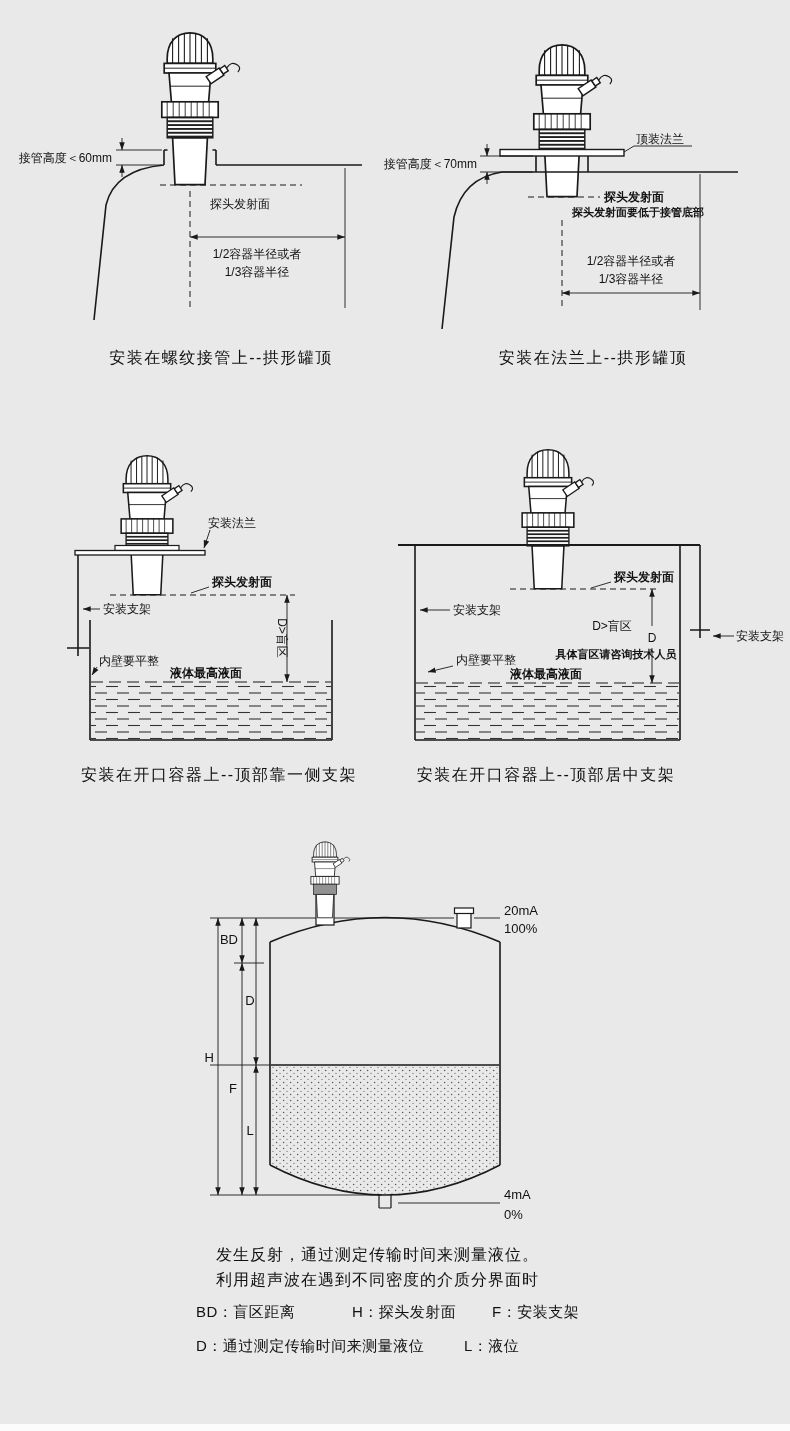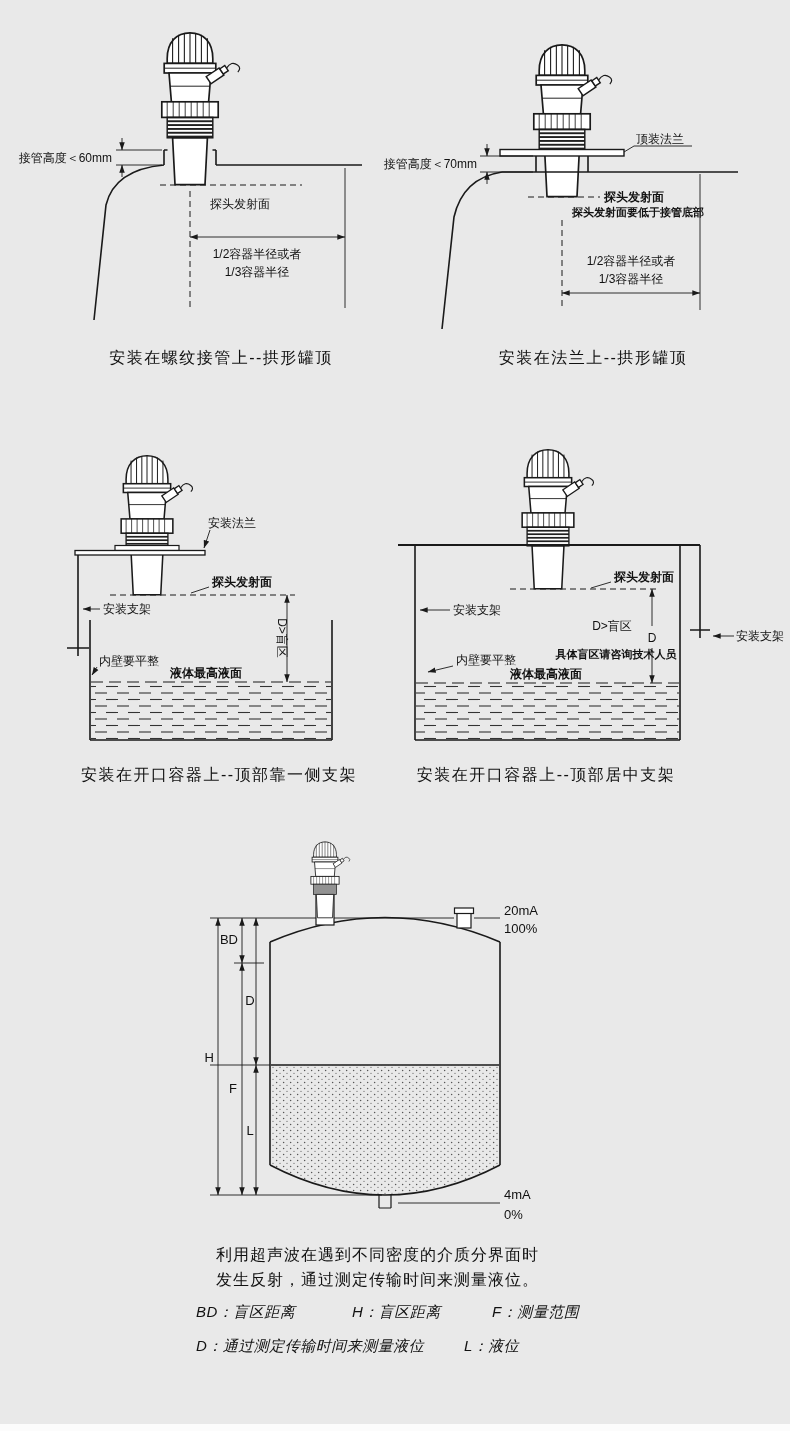--- a/index.html
+++ b/index.html
@@ -8,21 +8,21 @@
   svg text{font-family:"Liberation Sans",sans-serif;fill:#111;}
   .lbl{font-size:12px;}
   .lblb{font-size:12px;font-weight:bold;}
   .lbls{font-size:11px;font-weight:bold;}
   .dimt{font-size:13px;}
   .cap{font-size:16px;letter-spacing:1.5px;}
   .dash{stroke:#1a1a1a;stroke-width:1;stroke-dasharray:6 4;fill:none;}
   .thin{stroke:#1a1a1a;stroke-width:0.9;fill:none;}
   .draw{stroke:#1a1a1a;stroke-width:1.6;fill:none;}
   .desc{position:absolute;left:216px;top:1242px;font-size:16px;line-height:25px;letter-spacing:1px;}
-  .legend-item{position:absolute;font-size:15px;letter-spacing:0.5px;font-style:italic;}
+  .legend-item{position:absolute;font-size:15px;letter-spacing:0.5px;}
   .botbar{position:absolute;left:0;bottom:0;width:790px;height:7px;background:#fcfcfc;}
 </style>
 </head>
 <body>
 
 <div class="page">
 
   <svg width="0" height="0" style="position:absolute" aria-hidden="true">
     <defs>
       <marker id="ah" viewBox="0 0 10 8" refX="9.5" refY="4" markerWidth="9" markerHeight="7.2" orient="auto-start-reverse">
@@ -205,26 +205,26 @@
     <text class="dimt" x="44" y="227" text-anchor="end">H</text>
     <text class="dimt" x="63" y="258" text-anchor="middle">F</text>
     <text class="dimt" x="80" y="300" text-anchor="middle">L</text>
     <text class="dimt" x="334" y="80">20mA</text>
     <text class="dimt" x="334" y="98">100%</text>
     <text class="dimt" x="334" y="364">4mA</text>
     <text class="dimt" x="334" y="384">0%</text>
   </svg>
 
   <div class="desc">
+    <div>发生反射，通过测定传输时间来测量液位。</div>
     <div>利用超声波在遇到不同密度的介质分界面时</div>
-    <div>发生反射，通过测定传输时间来测量液位。</div>
   </div>
 
   <div>
     <span class="legend-item" style="left:196px;top:1303px">BD：盲区距离</span>
-    <span class="legend-item" style="left:352px;top:1303px">H：盲区距离</span>
-    <span class="legend-item" style="left:492px;top:1303px">F：测量范围</span>
+    <span class="legend-item" style="left:352px;top:1303px">H：探头发射面</span>
+    <span class="legend-item" style="left:492px;top:1303px">F：安装支架</span>
     <span class="legend-item" style="left:196px;top:1337px">D：通过测定传输时间来测量液位</span>
     <span class="legend-item" style="left:464px;top:1337px">L：液位</span>
   </div>
 
   <div class="botbar"></div>
 </div>
 
 </body></html>

